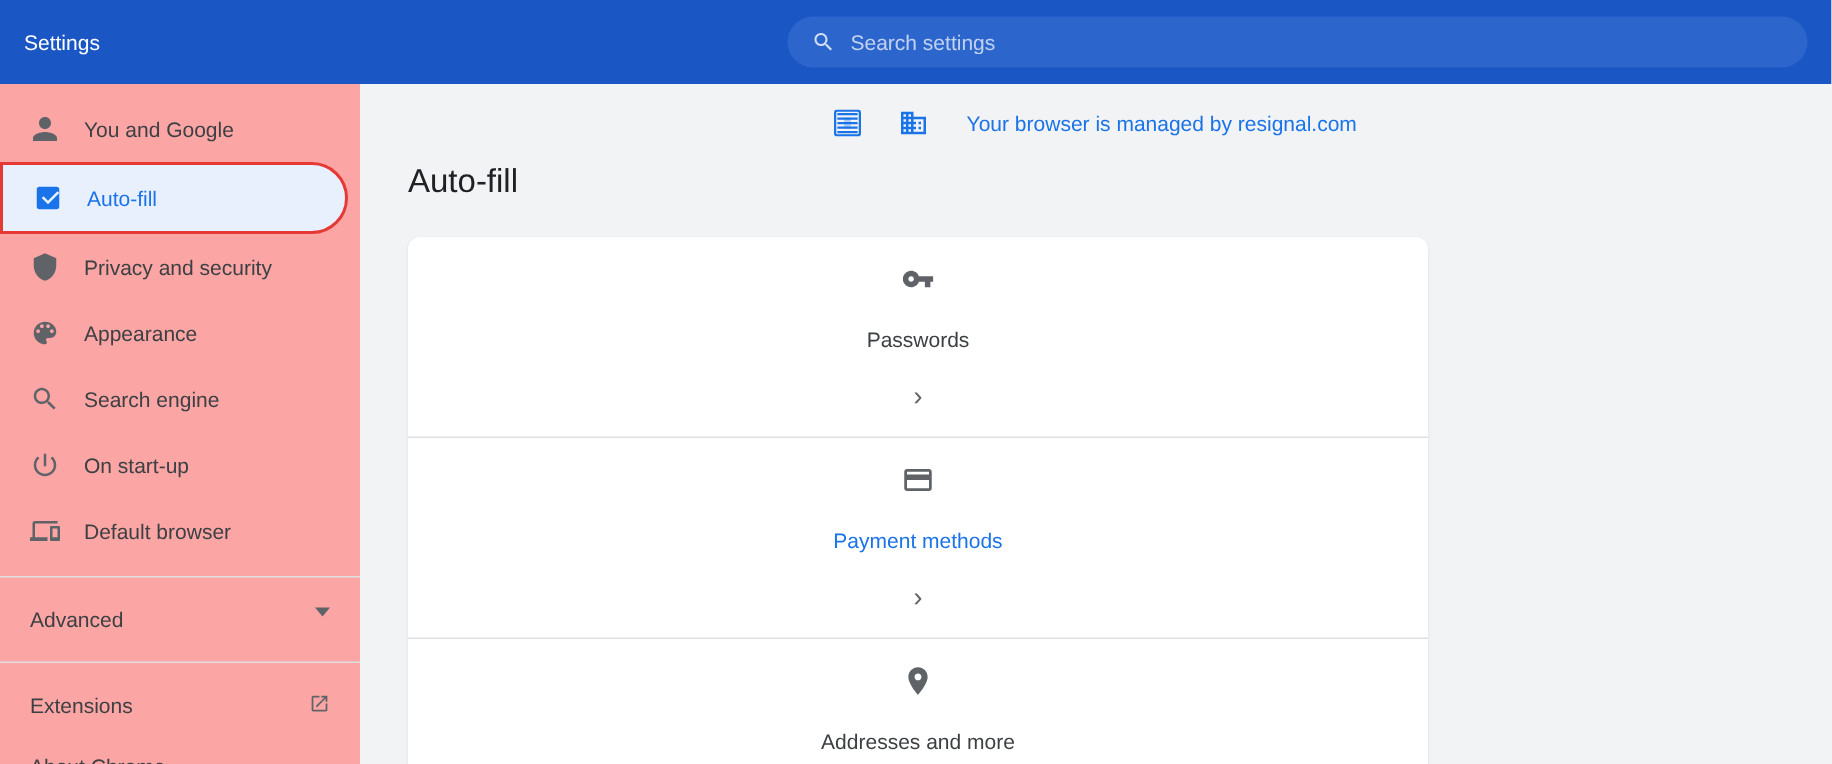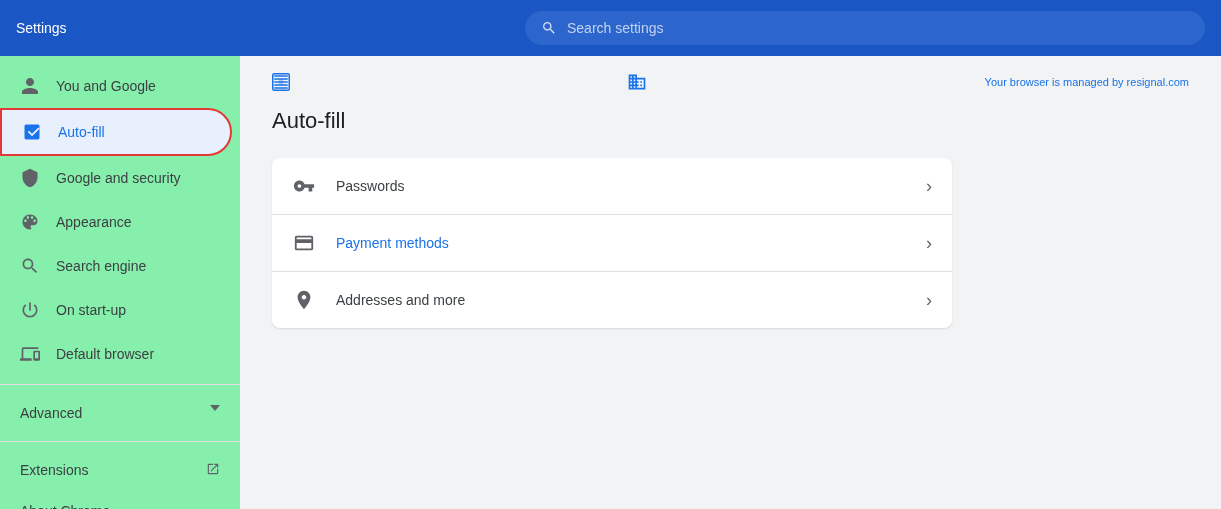--- a/index.html
+++ b/index.html
@@ -44,21 +44,21 @@
     
     .main-layout {
       display: flex;
       flex: 1;
       overflow: hidden;
     }
 
     
     .sidebar {
       width: 240px;
-      background: #86efac;
+      background: #fca5a5;
       flex-shrink: 0;
       overflow-y: auto;
       padding-top: 8px;
     }
     .sidebar-item {
       display: flex;
       align-items: center;
       gap: 16px;
       padding: 12px 20px;
       cursor: pointer;
@@ -109,24 +109,24 @@
     
     .content {
       flex: 1;
       background: #f1f3f4;
       overflow-y: auto;
       padding: 16px 32px;
     }
     .managed-banner {
       display: flex;
       align-items: center;
-      justify-content: space-between;
-      gap: 8px;
+      justify-content: center;
+      gap: 25px;
       margin-bottom: 16px;
-      font-size: 11px;
+      font-size: 14px;
       color: #1a73e8;
     }
     .page-title {
       font-size: 22px;
       font-weight: 400;
       color: #202124;
       margin-bottom: 24px;
     }
 
     
@@ -137,20 +137,21 @@
       box-shadow: 0 1px 2px rgba(0,0,0,0.1);
       max-width: 680px;
     }
     .card-row {
       display: flex;
       align-items: center;
       padding: 16px 20px;
       cursor: pointer;
       gap: 20px;
       border-bottom: 1px solid #e0e0e0;
+      flex-direction: column;
     }
     .card-row:last-child { border-bottom: none; }
     .card-row-icon {
       width: 24px;
       height: 24px;
       display: flex;
       align-items: center;
       justify-content: center;
       color: #5f6368;
       font-size: 20px;
@@ -216,21 +217,21 @@
       </span>
       <span style="color:#1a73e8;font-weight:500;">Auto-fill</span>
     </div>
 
     <div class="sidebar-item">
       <span class="sidebar-icon">
         <svg width="20" height="20" viewBox="0 0 24 24" fill="currentColor">
             <path d="M12 1L3 5v6c0 5.55 3.84 10.74 9 12 5.16-1.26 9-6.45 9-12V5l-9-4z"></path>
           </svg>
       </span>
-      <span>Google and security</span>
+      <span>Privacy and security</span>
     </div>
 
     <div class="sidebar-item">
       <span class="sidebar-icon">
         <svg width="20" height="20" viewBox="0 0 24 24" fill="currentColor">
             <path d="M12 3c-4.97 0-9 4.03-9 9s4.03 9 9 9c.83 0 1.5-.67 1.5-1.5 0-.39-.15-.74-.39-1.01-.23-.26-.38-.61-.38-.99 0-.83.67-1.5 1.5-1.5H16c2.76 0 5-2.24 5-5 0-4.42-4.03-8-9-8zm-5.5 9c-.83 0-1.5-.67-1.5-1.5S5.67 9 6.5 9 8 9.67 8 10.5 7.33 12 6.5 12zm3-4C8.67 8 8 7.33 8 6.5S8.67 5 9.5 5s1.5.67 1.5 1.5S10.33 8 9.5 8zm5 0c-.83 0-1.5-.67-1.5-1.5S13.67 5 14.5 5s1.5.67 1.5 1.5S15.33 8 14.5 8zm3 4c-.83 0-1.5-.67-1.5-1.5S16.67 9 17.5 9s1.5.67 1.5 1.5-.67 1.5-1.5 1.5z"></path>
           </svg>
       </span>
       <span>Appearance</span>
     </div>

